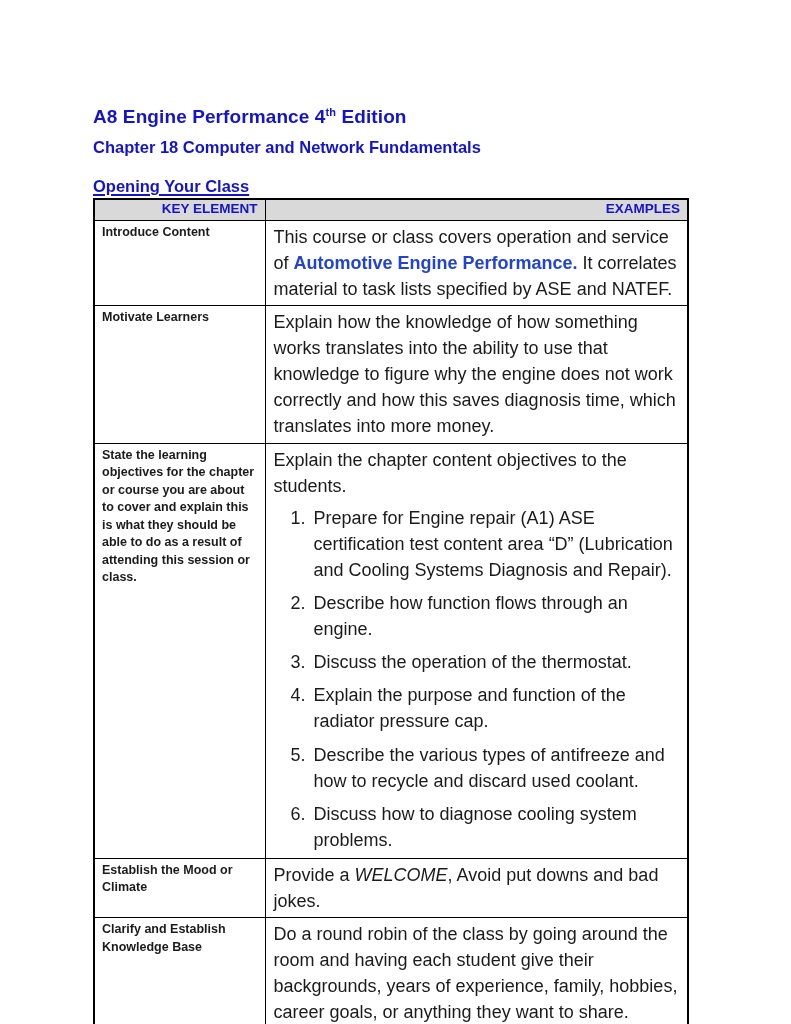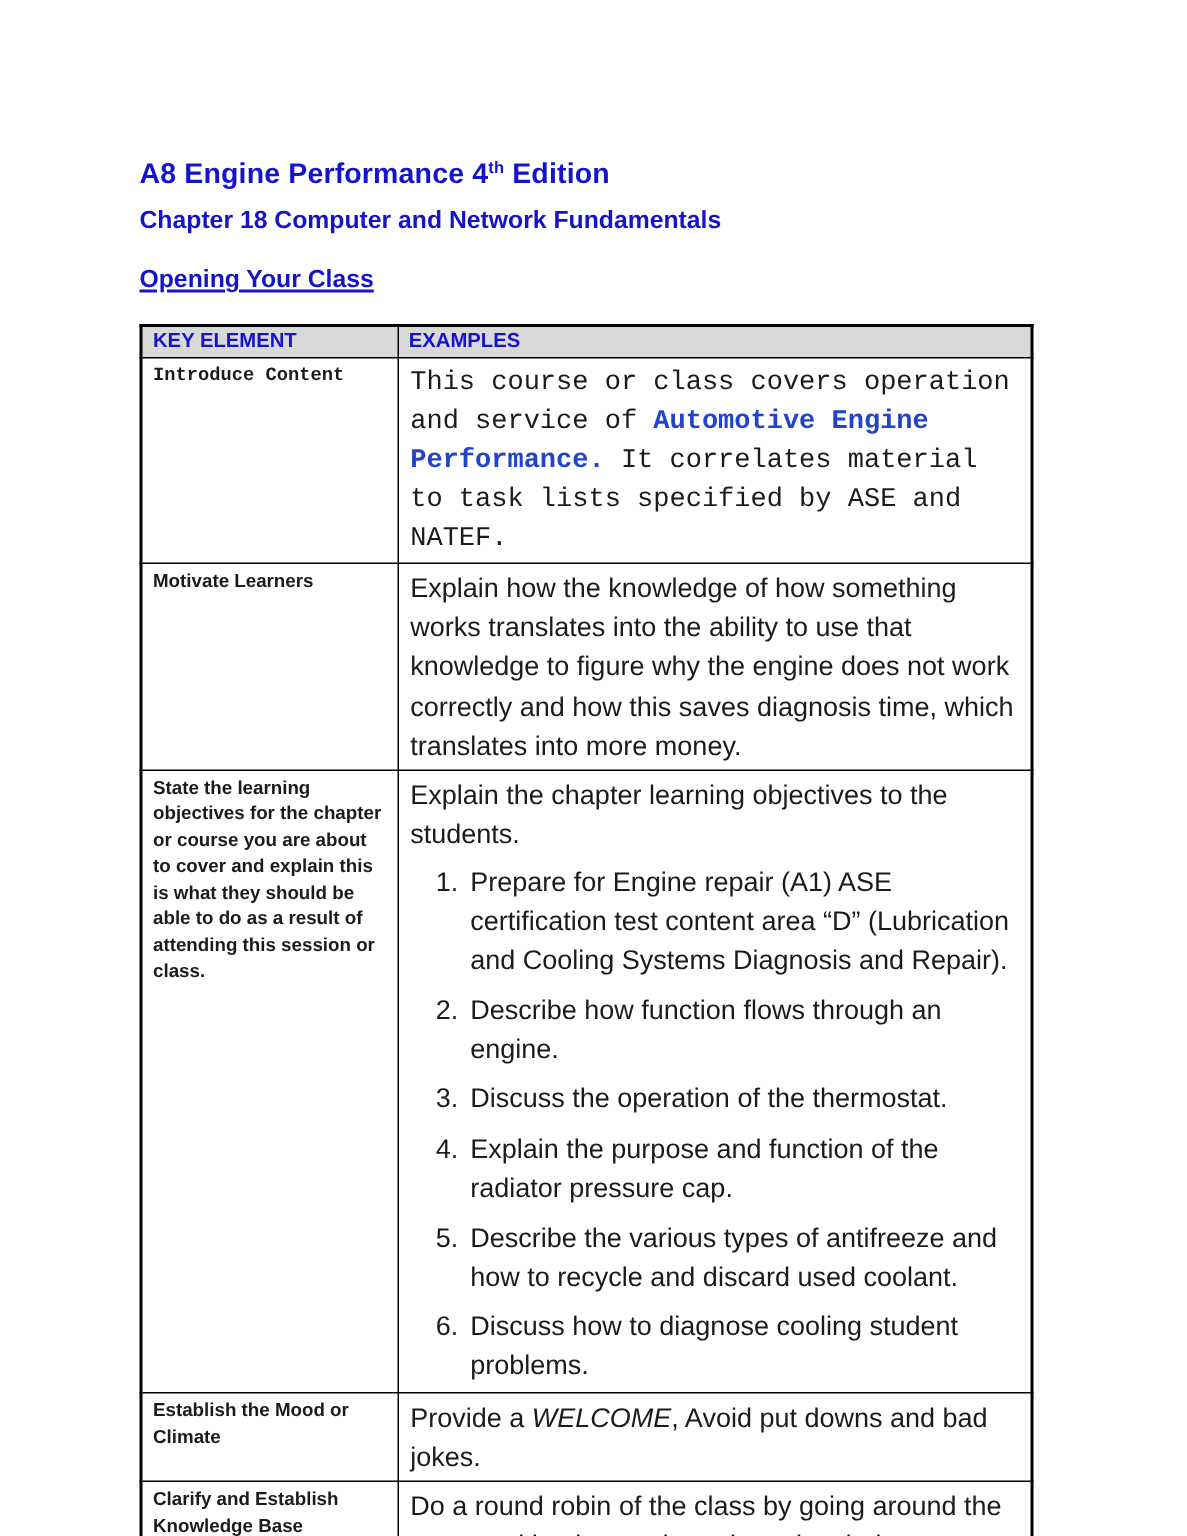--- a/index.html
+++ b/index.html
@@ -30,21 +30,21 @@
   .chapter-heading {
     font-size: 16.5px;
     font-weight: bold;
     color: var(--heading-blue, #1414c8);
     margin: 0 0 20px 0;
   }
   .section-heading {
     font-size: 16.5px;
     font-weight: bold;
     color: var(--heading-blue, #1414c8);
-    margin: 0 0 20px 0;
+    margin: 0 0 2px 0;
     text-decoration: underline;
     text-decoration-thickness: 2px;
     text-underline-offset: 2px;
   }
   table.kv-table {
     border-collapse: collapse;
     table-layout: fixed;
     width: 594px;
     border: 2px solid #000;
   }
@@ -55,20 +55,21 @@
     vertical-align: top;
     text-align: left;
   }
   .kv-table thead tr { height: 21px; }
   .kv-table thead th {
     background: var(--header-bg, #d9d9d9);
     color: var(--heading-blue, #1414c8);
     font-size: 13.5px;
     font-weight: bold;
     padding: 1px 7px 2px 7px;
+    text-align: right;
   }
   .key-cell {
     font-weight: bold;
     font-size: 12.5px;
     line-height: 1.4;
     padding: 3px 6px 3px 7px;
   }
   .example-cell {
     font-size: 18px;
     line-height: 1.45;
@@ -79,21 +80,21 @@
   .example-cell ol {
     margin: 6px 0 2px 0;
     padding-left: 25px;
   }
   .example-cell ol li {
     margin-bottom: 7px;
     padding-left: 3px;
     margin-left: 12px;
   }
   .example-cell ol li:last-child { margin-bottom: 0; }
-  tbody tr:nth-child(1) { height: 51px; font-family: Liberation Mono, monospace; }
+  tbody tr:nth-child(1) { height: 51px; }
   tbody tr:nth-child(2) { height: 69px; }
   tbody tr:nth-child(3) { height: 238px; }
   tbody tr:nth-child(4) { height: 37px; }
   tbody tr:nth-child(5) { height: 20px; }
   tbody tr:nth-child(6) { height: 50px; }
 </style>
 </head>
 <body>
 
 <div class="page">
@@ -121,28 +122,28 @@
           </tr>
           <tr>
             <td class="key-cell">Motivate Learners</td>
             <td class="example-cell">
               <div><span class="seg-normal">Explain how the knowledge of how something works translates into the ability to use that knowledge to figure why the engine does not work correctly and how this saves diagnosis time, which translates into more money.</span></div>
             </td>
           </tr>
           <tr>
             <td class="key-cell">State the learning objectives for the chapter or course you are about to cover and explain this is what they should be able to do as a result of attending this session or class.</td>
             <td class="example-cell">
-              <div><span class="seg-normal">Explain the chapter learning objectives to the students.</span></div>
+              <div><span class="seg-normal">Explain the chapter content objectives to the students.</span></div>
               <ol>
                 <li>Prepare for Engine repair (A1) ASE certification test content area “D” (Lubrication and Cooling Systems Diagnosis and Repair).</li>
                 <li>Describe how function flows through an engine.</li>
                 <li>Discuss the operation of the thermostat.</li>
                 <li>Explain the purpose and function of the radiator pressure cap.</li>
                 <li>Describe the various types of antifreeze and how to recycle and discard used coolant.</li>
-                <li>Discuss how to diagnose cooling student problems.</li>
+                <li>Discuss how to diagnose cooling system problems.</li>
               </ol>
             </td>
           </tr>
           <tr>
             <td class="key-cell">Establish the Mood or Climate</td>
             <td class="example-cell">
               <div><span class="seg-normal">Provide a </span><span class="seg-italic">WELCOME</span><span class="seg-normal">, Avoid put downs and bad jokes.</span></div>
             </td>
           </tr>
           <tr>

